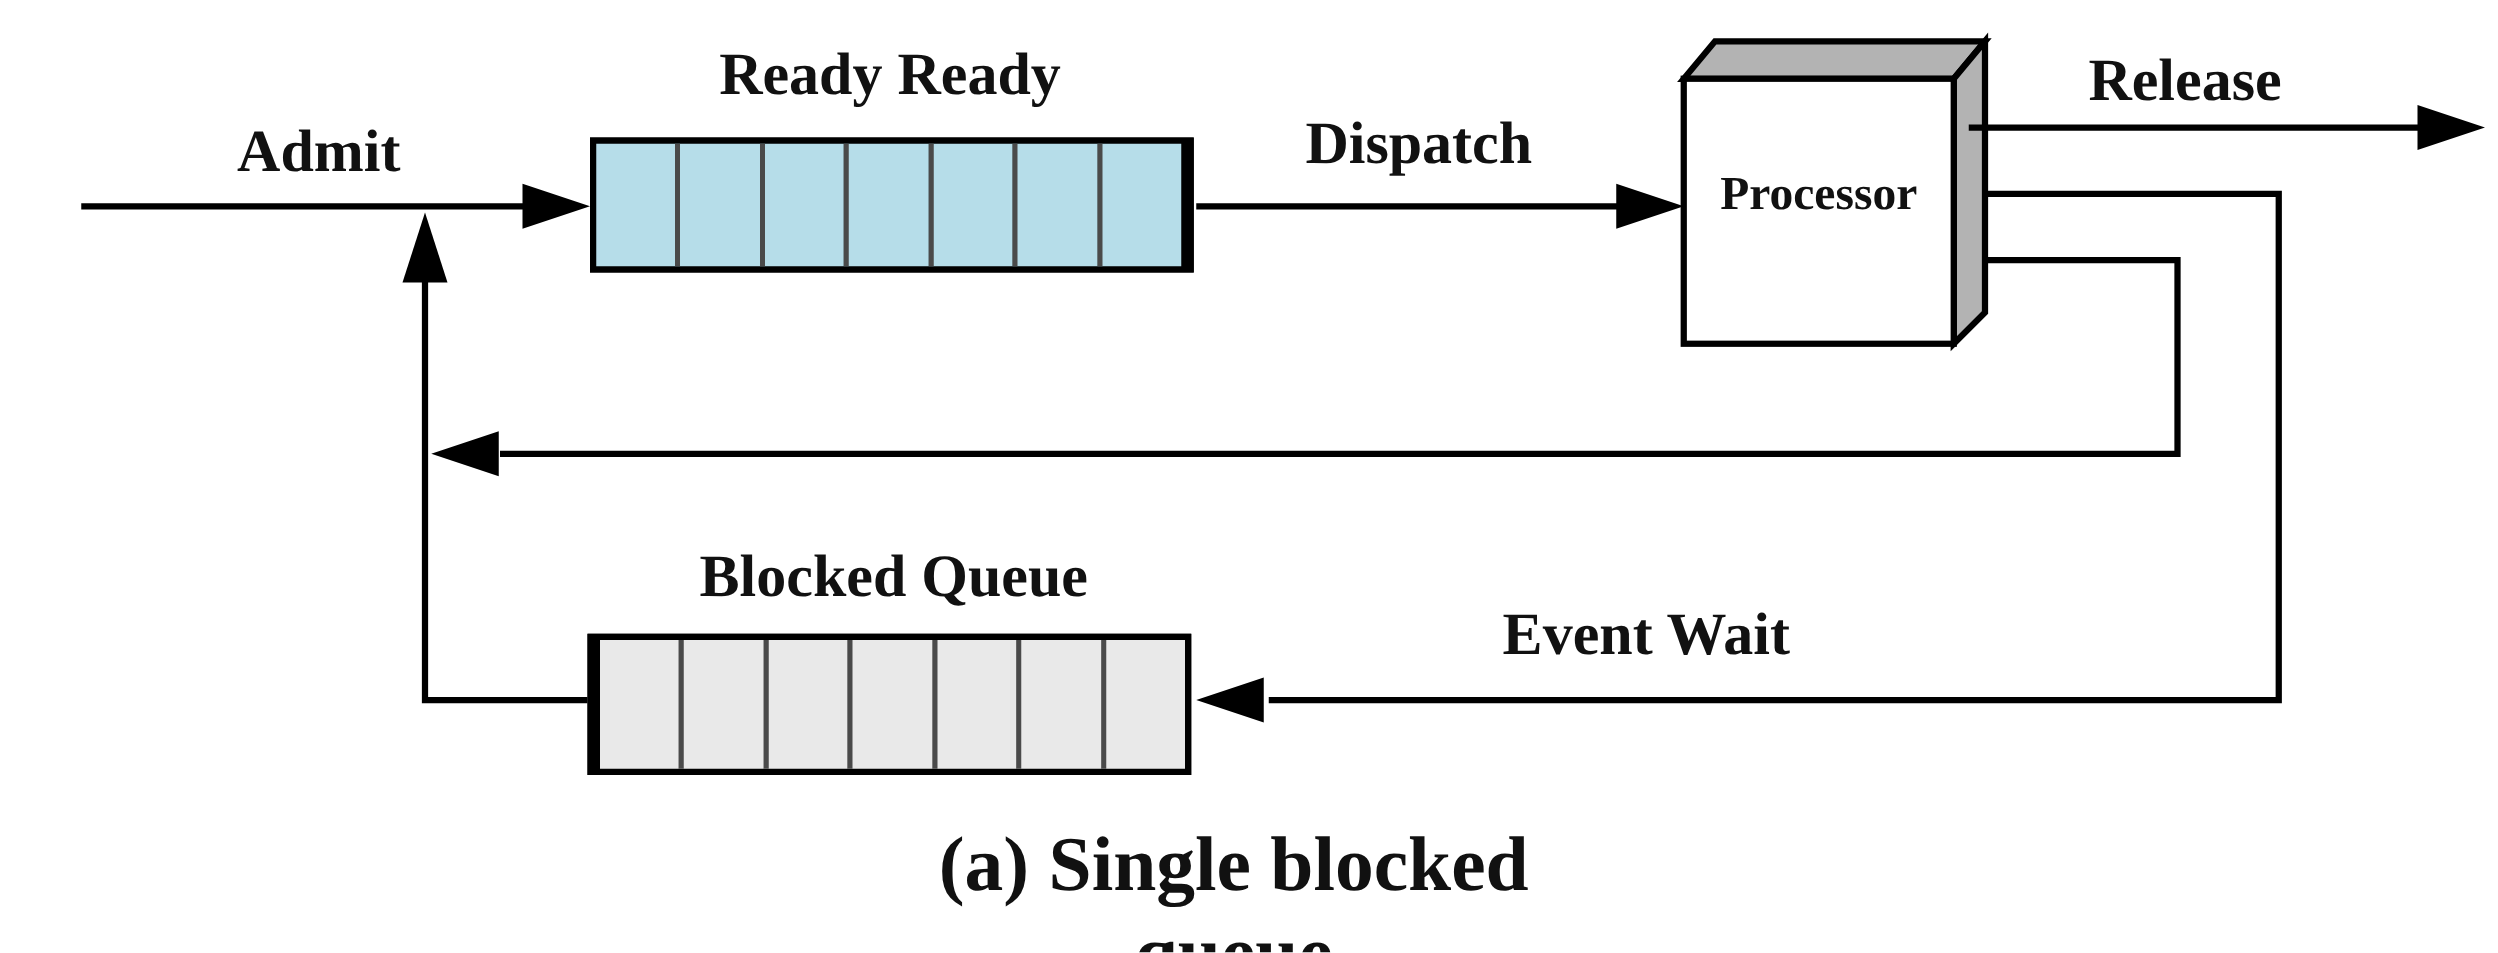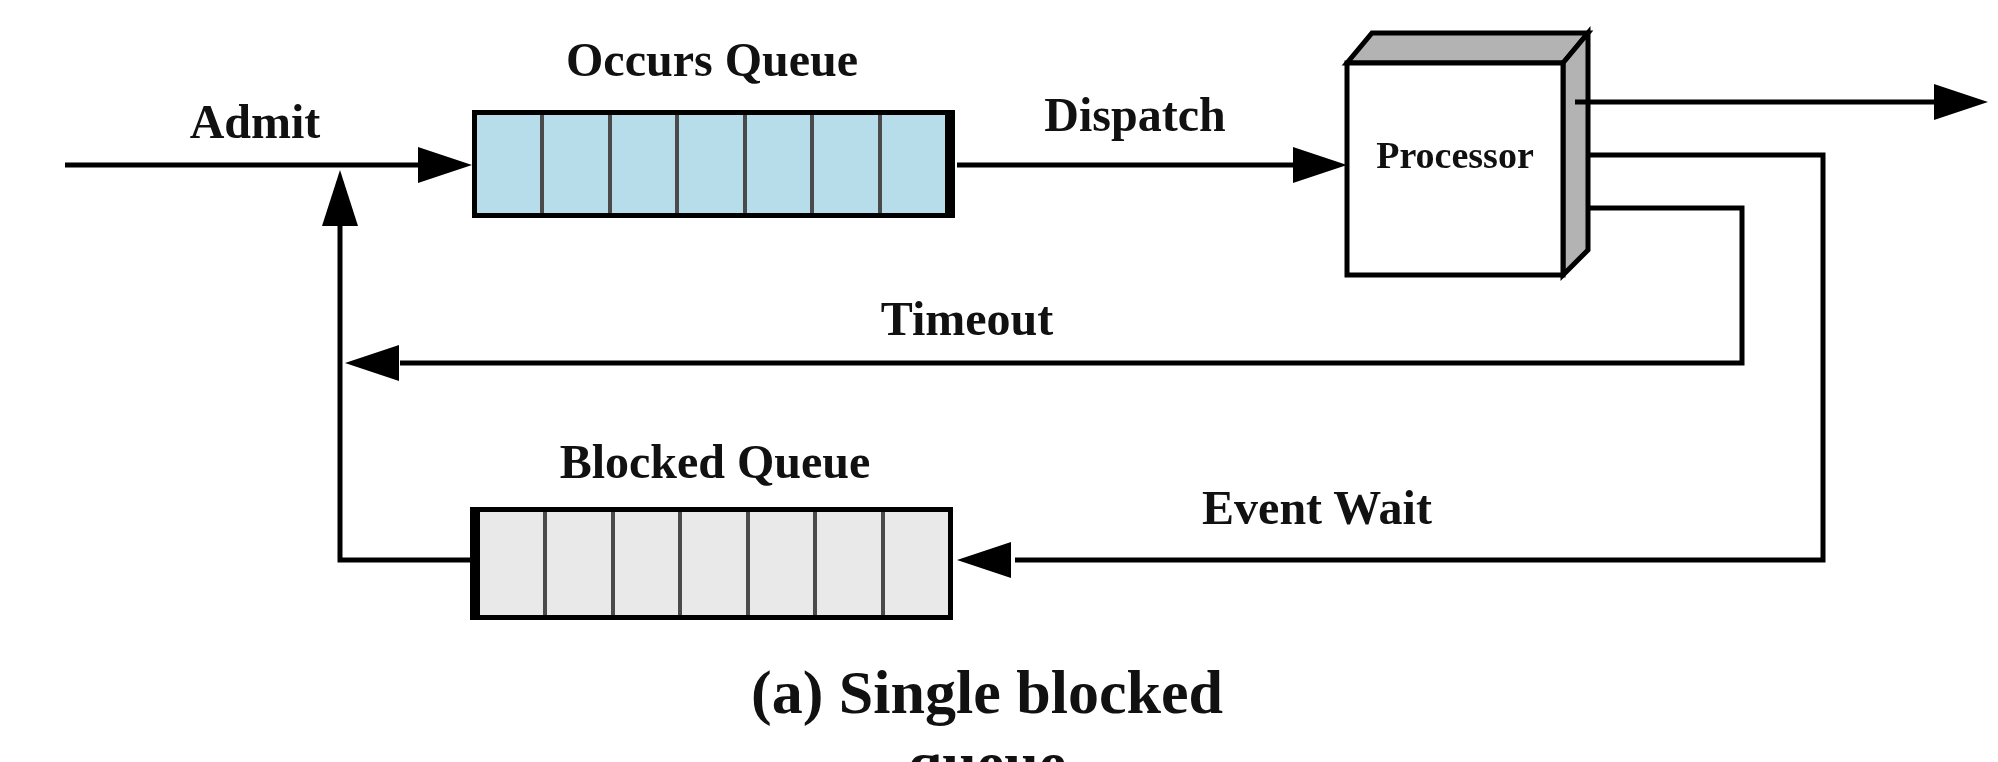--- a/index.html
+++ b/index.html
@@ -105,22 +105,22 @@
       <div class="cell"></div>
     <div class="cell"></div>
         <div class="cell"></div>
         <div class="cell"></div>
         <div class="cell"></div>
         <div class="cell"></div>
         <div class="cell"></div>
       </div>
   </div>
 
-  <div class="lbl" id="ready-queue-label">Occurs Queue</div>
+  <div class="lbl" id="ready-queue-label">Ready Ready</div>
   <div class="lbl" id="blocked-queue-label">Blocked Queue</div>
   <div class="lbl" id="processor-label">Processor</div>
   <div class="lbl" id="dispatch-label">Dispatch</div>
   <div class="lbl" id="admit-label">Admit</div>
-  <div class="lbl" id="timeout-label">Timeout</div>
+  <div class="lbl" id="release-label">Release</div>
   <div class="lbl" id="event-wait-label">Event Wait</div>
   <div class="lbl" id="caption">(a) Single blocked queue</div>
 
 </div>
 
 </body></html>

